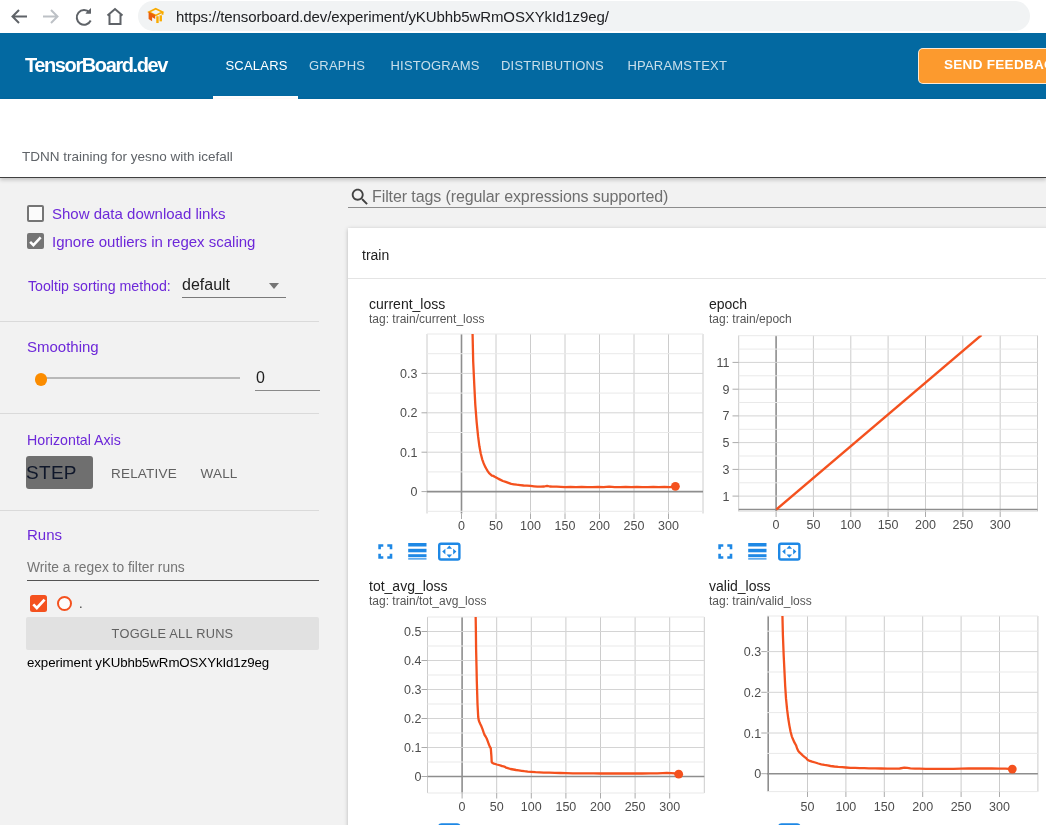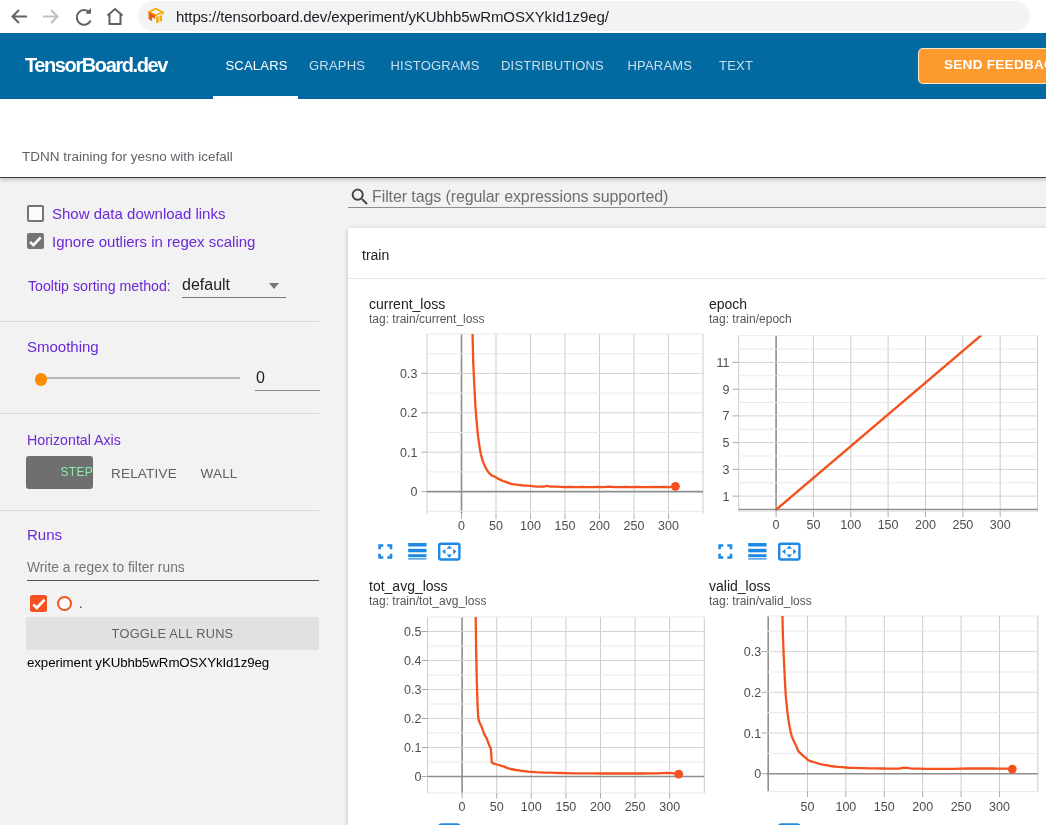--- a/index.html
+++ b/index.html
@@ -16,21 +16,21 @@
 #fbbtn{position:absolute;left:918px;top:15px;width:170px;height:35.5px;border:1.5px solid rgba(255,255,255,0.78);border-radius:5px;background:#fc9a2e;color:#fff;font-size:13.5px;font-weight:bold;letter-spacing:0.3px;line-height:32.5px;padding-left:25px}
 
 #subhead{position:absolute;left:0;top:99px;width:1046px;height:79px;background:#fff;border-bottom:1px solid #404040;box-shadow:0 2px 4px rgba(0,0,0,0.2)}
 #subhead span{position:absolute;left:22px;top:50px;font-size:13.5px;color:#5f6368}
 
 .sb{position:absolute;font-size:15px;color:#6d28d9}
 .cb{position:absolute;width:16.5px;height:16.5px;border:2.2px solid #757575;border-radius:2px;background:#fbfbfb}
 .divider{position:absolute;left:0;width:319px;height:1px;background:#dadada}
 #ddcaret{position:absolute;left:269px;top:283px;width:0;height:0;border-left:5.5px solid transparent;border-right:5.5px solid transparent;border-top:6px solid #757575}
 #sthumb{position:absolute;left:34.5px;top:373px;width:12.5px;height:12.5px;border-radius:50%;background:#fb8c00}
-#stepbtn{position:absolute;left:26px;top:456px;width:67px;height:33px;background:#6f6f6f;border-radius:3px;color:#86efac;font-size:12px;text-align:right;line-height:33px;letter-spacing:0.3px}
+#stepbtn{position:absolute;left:26px;top:456px;width:67px;height:33px;background:#6f6f6f;border-radius:3px;color:#0f172a;font-size:19px;text-align:left;line-height:33px;letter-spacing:0.3px}
 #togglebtn{position:absolute;left:26px;top:617px;width:293px;height:33px;background:#e1e1e1;border-radius:2px;color:#616161;font-size:12.8px;text-align:center;line-height:33px;letter-spacing:0.25px}
 #runcb{position:absolute;left:30px;top:595px;width:17px;height:17px;background:#f4511e;border-radius:2.5px}
 #runcirc{position:absolute;left:56.5px;top:596px;width:15px;height:15px;border:2.2px solid #f4511e;border-radius:50%;background:#fdfdfd}
 
 #filterline{position:absolute;left:348px;top:207px;width:698px;height:1.4px;background:#8d8d8d}
 #fphold{position:absolute;left:372px;top:188px;font-size:16px;color:#6f6f6f;letter-spacing:-0.1px}
 #card{position:absolute;left:348px;top:228px;width:720px;height:700px;background:#fff;box-shadow:0 1px 4px rgba(0,0,0,0.25)}
 #traint{position:absolute;left:14px;top:18.5px;font-size:14px;color:#212121}
 #carddiv{position:absolute;left:0;top:50px;width:720px;height:1px;background:#e4e4e4}
 .ct{position:absolute;font-size:14px;color:#212121}
@@ -66,21 +66,21 @@
   <span id="url">https://tensorboard.dev/experiment/yKUbhb5wRmOSXYkId1z9eg/</span>
 </div>
 
 <div id="appbar">
   <div id="logo">TensorBoard.dev</div>
   <span class="nav on" style="left:225.5px">SCALARS</span>
   <span class="nav" style="left:309px">GRAPHS</span>
   <span class="nav" style="left:390.5px">HISTOGRAMS</span>
   <span class="nav" style="left:501px">DISTRIBUTIONS</span>
   <span class="nav" style="left:627.5px">HPARAMS</span>
-  <span class="nav" style="left:719px">TEXT</span>
+  <span class="nav" style="left:693px">TEXT</span>
   <div id="inkbar"></div>
   <div id="fbbtn">SEND FEEDBACK</div>
 </div>
 
 <div id="subhead">
     <span>TDNN training for yesno with icefall</span>
   </div>
 
 <div class="cb" style="left:27px;top:205px"></div>
 <span class="sb" style="left:52px;top:205px">Show data download links</span>

